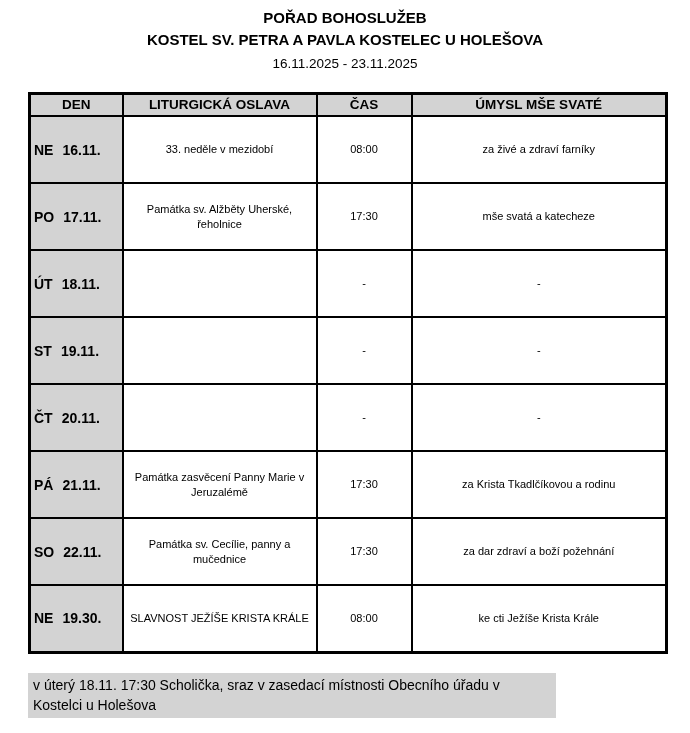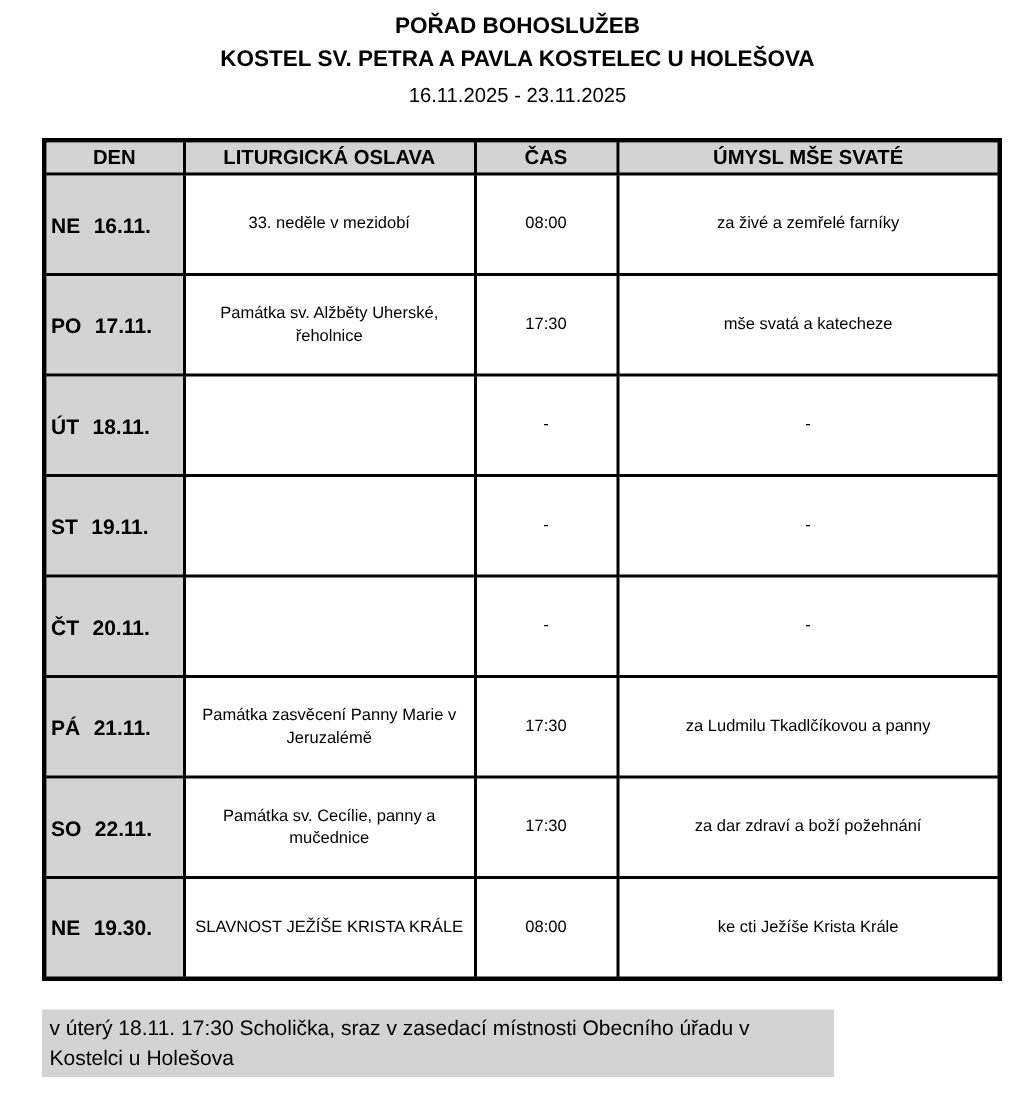--- a/index.html
+++ b/index.html
@@ -92,21 +92,21 @@
         <th class="gray" style="background: rgb(211, 211, 211);">ÚMYSL MŠE SVATÉ</th>
       </tr>
     </thead>
     <tbody id="schedule-body">
     <tr>
       <td class="day-cell gray" style="background: rgb(211, 211, 211);">
         <span>NE</span><span class="day-date">16.11.</span>
       </td>
       <td class="celebration-cell">33. neděle v mezidobí</td>
       <td class="time-cell">08:00</td>
-      <td class="intention-cell">za živé a zemřelé farníky</td>
+      <td class="intention-cell">za živé a zdraví farníky</td>
     </tr>
 
     <tr>
       <td class="day-cell gray" style="background: rgb(211, 211, 211);">
         <span>PO</span><span class="day-date">17.11.</span>
       </td>
       <td class="celebration-cell">Památka sv. Alžběty Uherské, řeholnice</td>
       <td class="time-cell">17:30</td>
       <td class="intention-cell">mše svatá a katecheze</td>
     </tr>
@@ -137,21 +137,21 @@
       <td class="time-cell">-</td>
       <td class="intention-cell">-</td>
     </tr>
 
     <tr>
       <td class="day-cell gray" style="background: rgb(211, 211, 211);">
         <span>PÁ</span><span class="day-date">21.11.</span>
       </td>
       <td class="celebration-cell">Památka zasvěcení Panny Marie v Jeruzalémě</td>
       <td class="time-cell">17:30</td>
-      <td class="intention-cell">za Ludmilu Tkadlčíkovou a panny</td>
+      <td class="intention-cell">za Krista Tkadlčíkovou a rodinu</td>
     </tr>
 
     <tr>
       <td class="day-cell gray" style="background: rgb(211, 211, 211);">
         <span>SO</span><span class="day-date">22.11.</span>
       </td>
       <td class="celebration-cell">Památka sv. Cecílie, panny a mučednice</td>
       <td class="time-cell">17:30</td>
       <td class="intention-cell">za dar zdraví a boží požehnání</td>
     </tr>

